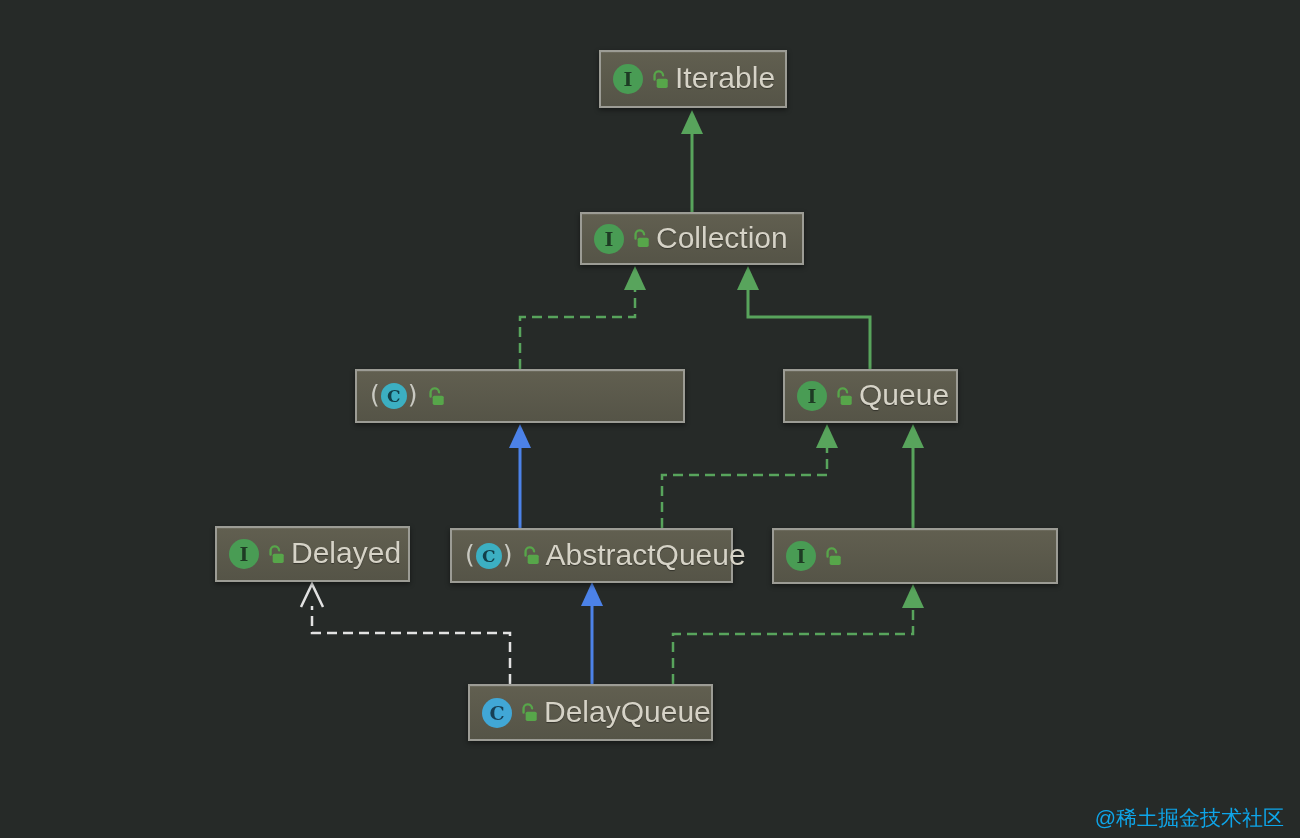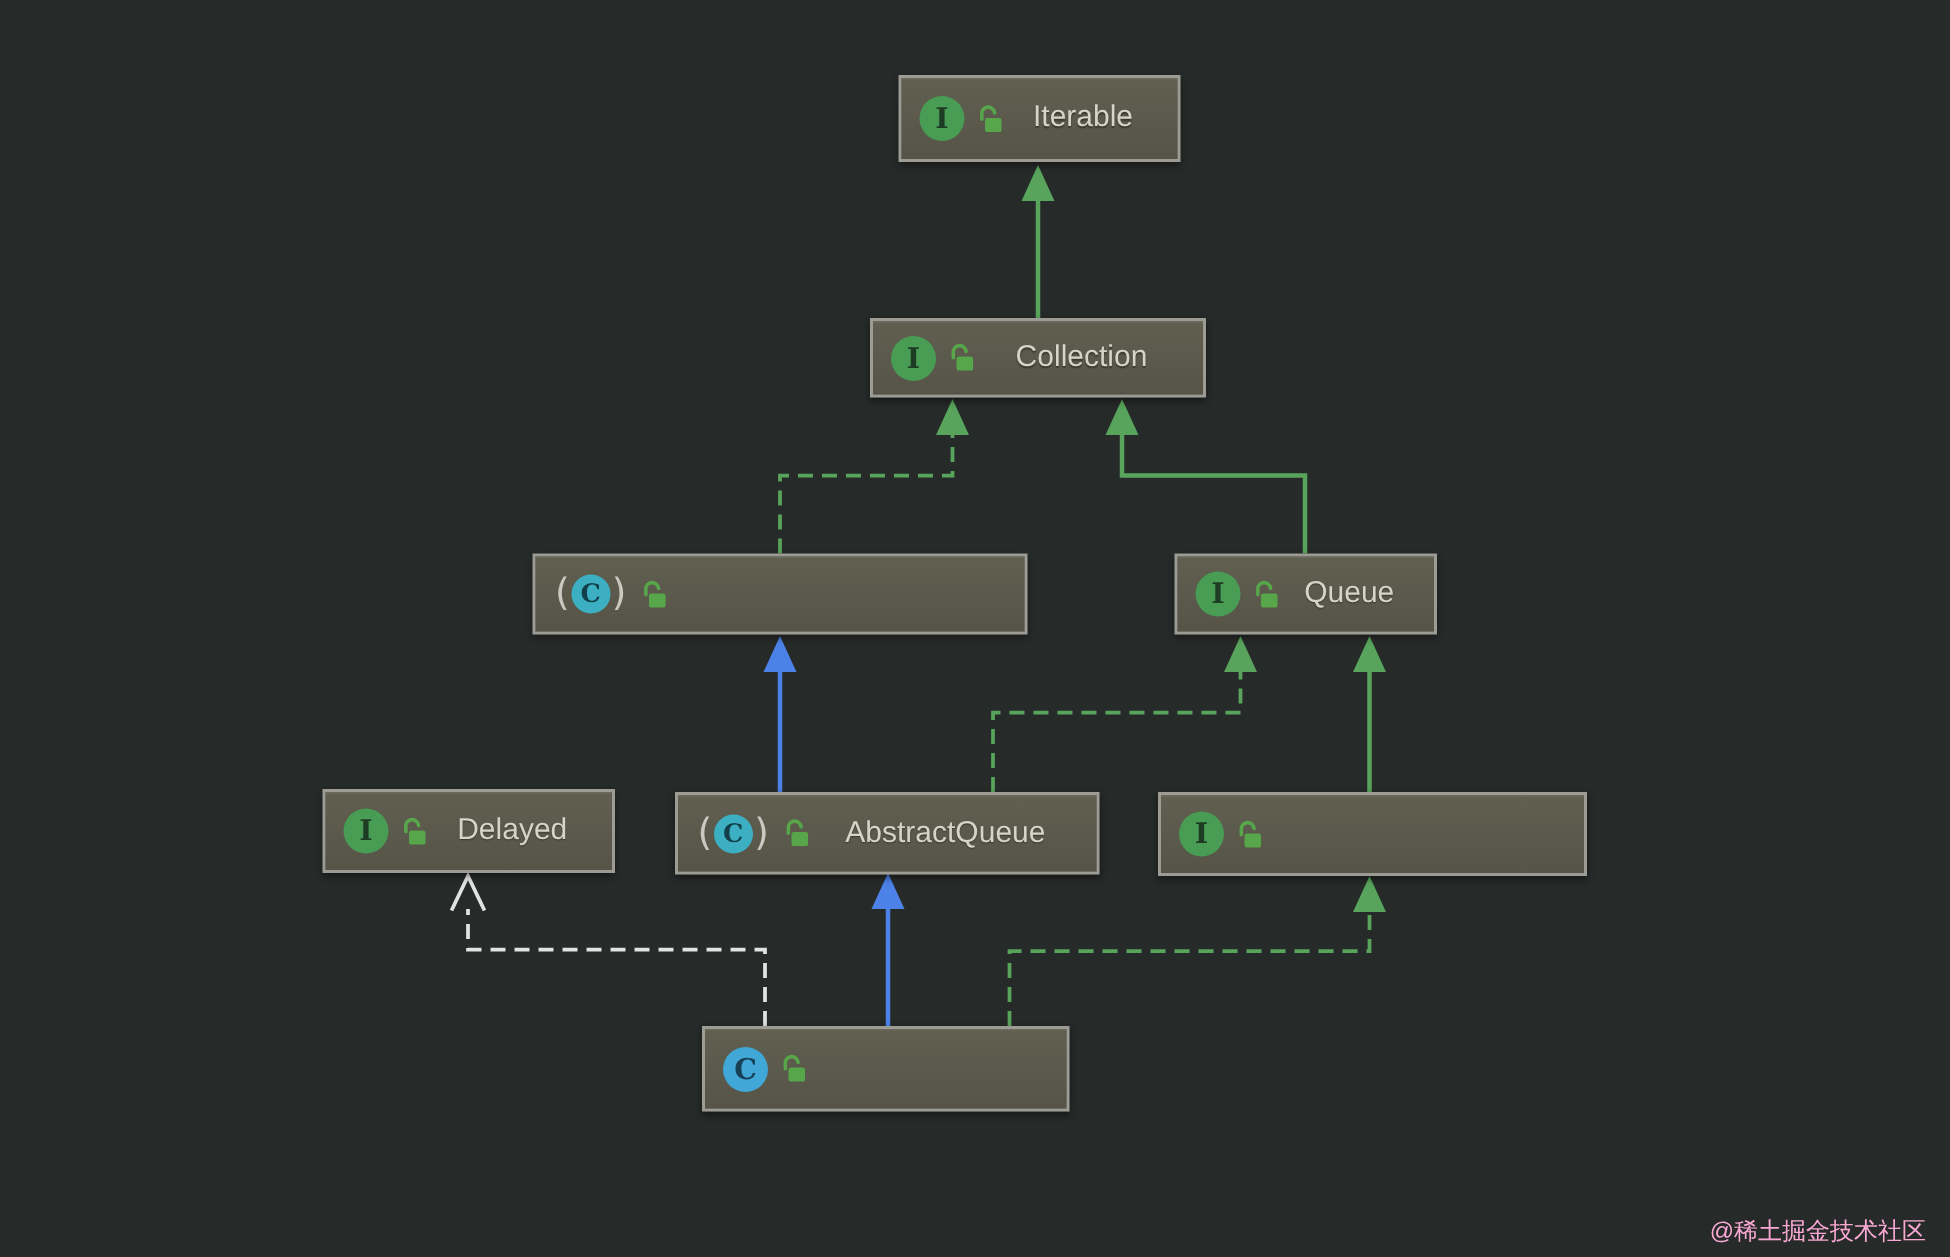--- a/index.html
+++ b/index.html
@@ -18,40 +18,40 @@
     box-sizing:border-box;
     display:flex;align-items:center;
     padding-left:12px;padding-right:10px;
     background:linear-gradient(#615f50,#555447);
     border:2px solid #9c9c95;
     box-shadow:0 2px 5px rgba(0,0,0,.45), inset 0 1px 0 rgba(255,255,255,.07);
     cursor:default;
   }
   .node .label{
     flex:1;text-align:center;
-    color:#d6d3c7;font-size:20px;line-height:1;
+    color:#d6d3c7;font-size:30px;line-height:1;
     padding:0 6px 2px 6px;
     white-space:nowrap;
     text-shadow:0 1px 1px rgba(0,0,0,.4);
   }
   .ic{
     display:inline-flex;align-items:center;justify-content:center;
     width:30px;height:30px;border-radius:50%;
     font-family:"DejaVu Serif", serif;font-weight:bold;font-size:19px;
     flex:0 0 auto;
   }
   .ic-i{background:#499c54;color:#1e3b24;}
   .ic-c{background:#41a7d6;color:#173f55;}
   .ic-a{background:#3cafc2;color:#123f49;width:26px;height:26px;font-size:17px;}
   .abs{display:inline-flex;align-items:center;flex:0 0 auto;}
   .abs .par{color:#c9c9c1;font-size:25px;font-family:"DejaVu Sans", sans-serif;padding:0 1px 3px 1px;}
   .lock{margin-left:9px;flex:0 0 auto;}
   .watermark{
     position:absolute;right:16px;bottom:6px;z-index:3;
-    color:#f9a8d4;font-size:16px;
+    color:#0ea5e9;font-size:21px;
     font-family:"Liberation Sans", sans-serif;
     text-align:center;
   }
 </style>
 </head>
 <body>
 
 <div class="canvas">
   <svg class="edges" width="1300" height="838" viewBox="0 0 1300 838">
       <g>
@@ -153,16 +153,17 @@
           <path d="M3 12 V8 a5 5 0 0 1 10 -1" fill="none" stroke="#57a64a" stroke-width="2.8" stroke-linecap="round"></path>
           <rect x="5.5" y="11" width="13" height="11" rx="2" fill="#57a64a"></rect>
         </svg>
       </div>
       <div class="node" style="left: 468px; top: 684px; width: 245px; height: 57px;">
         <span class="ic ic-c">C</span>
         <svg class="lock" width="17" height="21" viewBox="0 0 20 24">
           <path d="M3 12 V8 a5 5 0 0 1 10 -1" fill="none" stroke="#57a64a" stroke-width="2.8" stroke-linecap="round"></path>
           <rect x="5.5" y="11" width="13" height="11" rx="2" fill="#57a64a"></rect>
         </svg>
+        <span class="label">DelayQueue</span>
       </div>
     </div>
   <div class="watermark">@稀土掘金技术社区</div>
 </div>
 
 </body></html>

